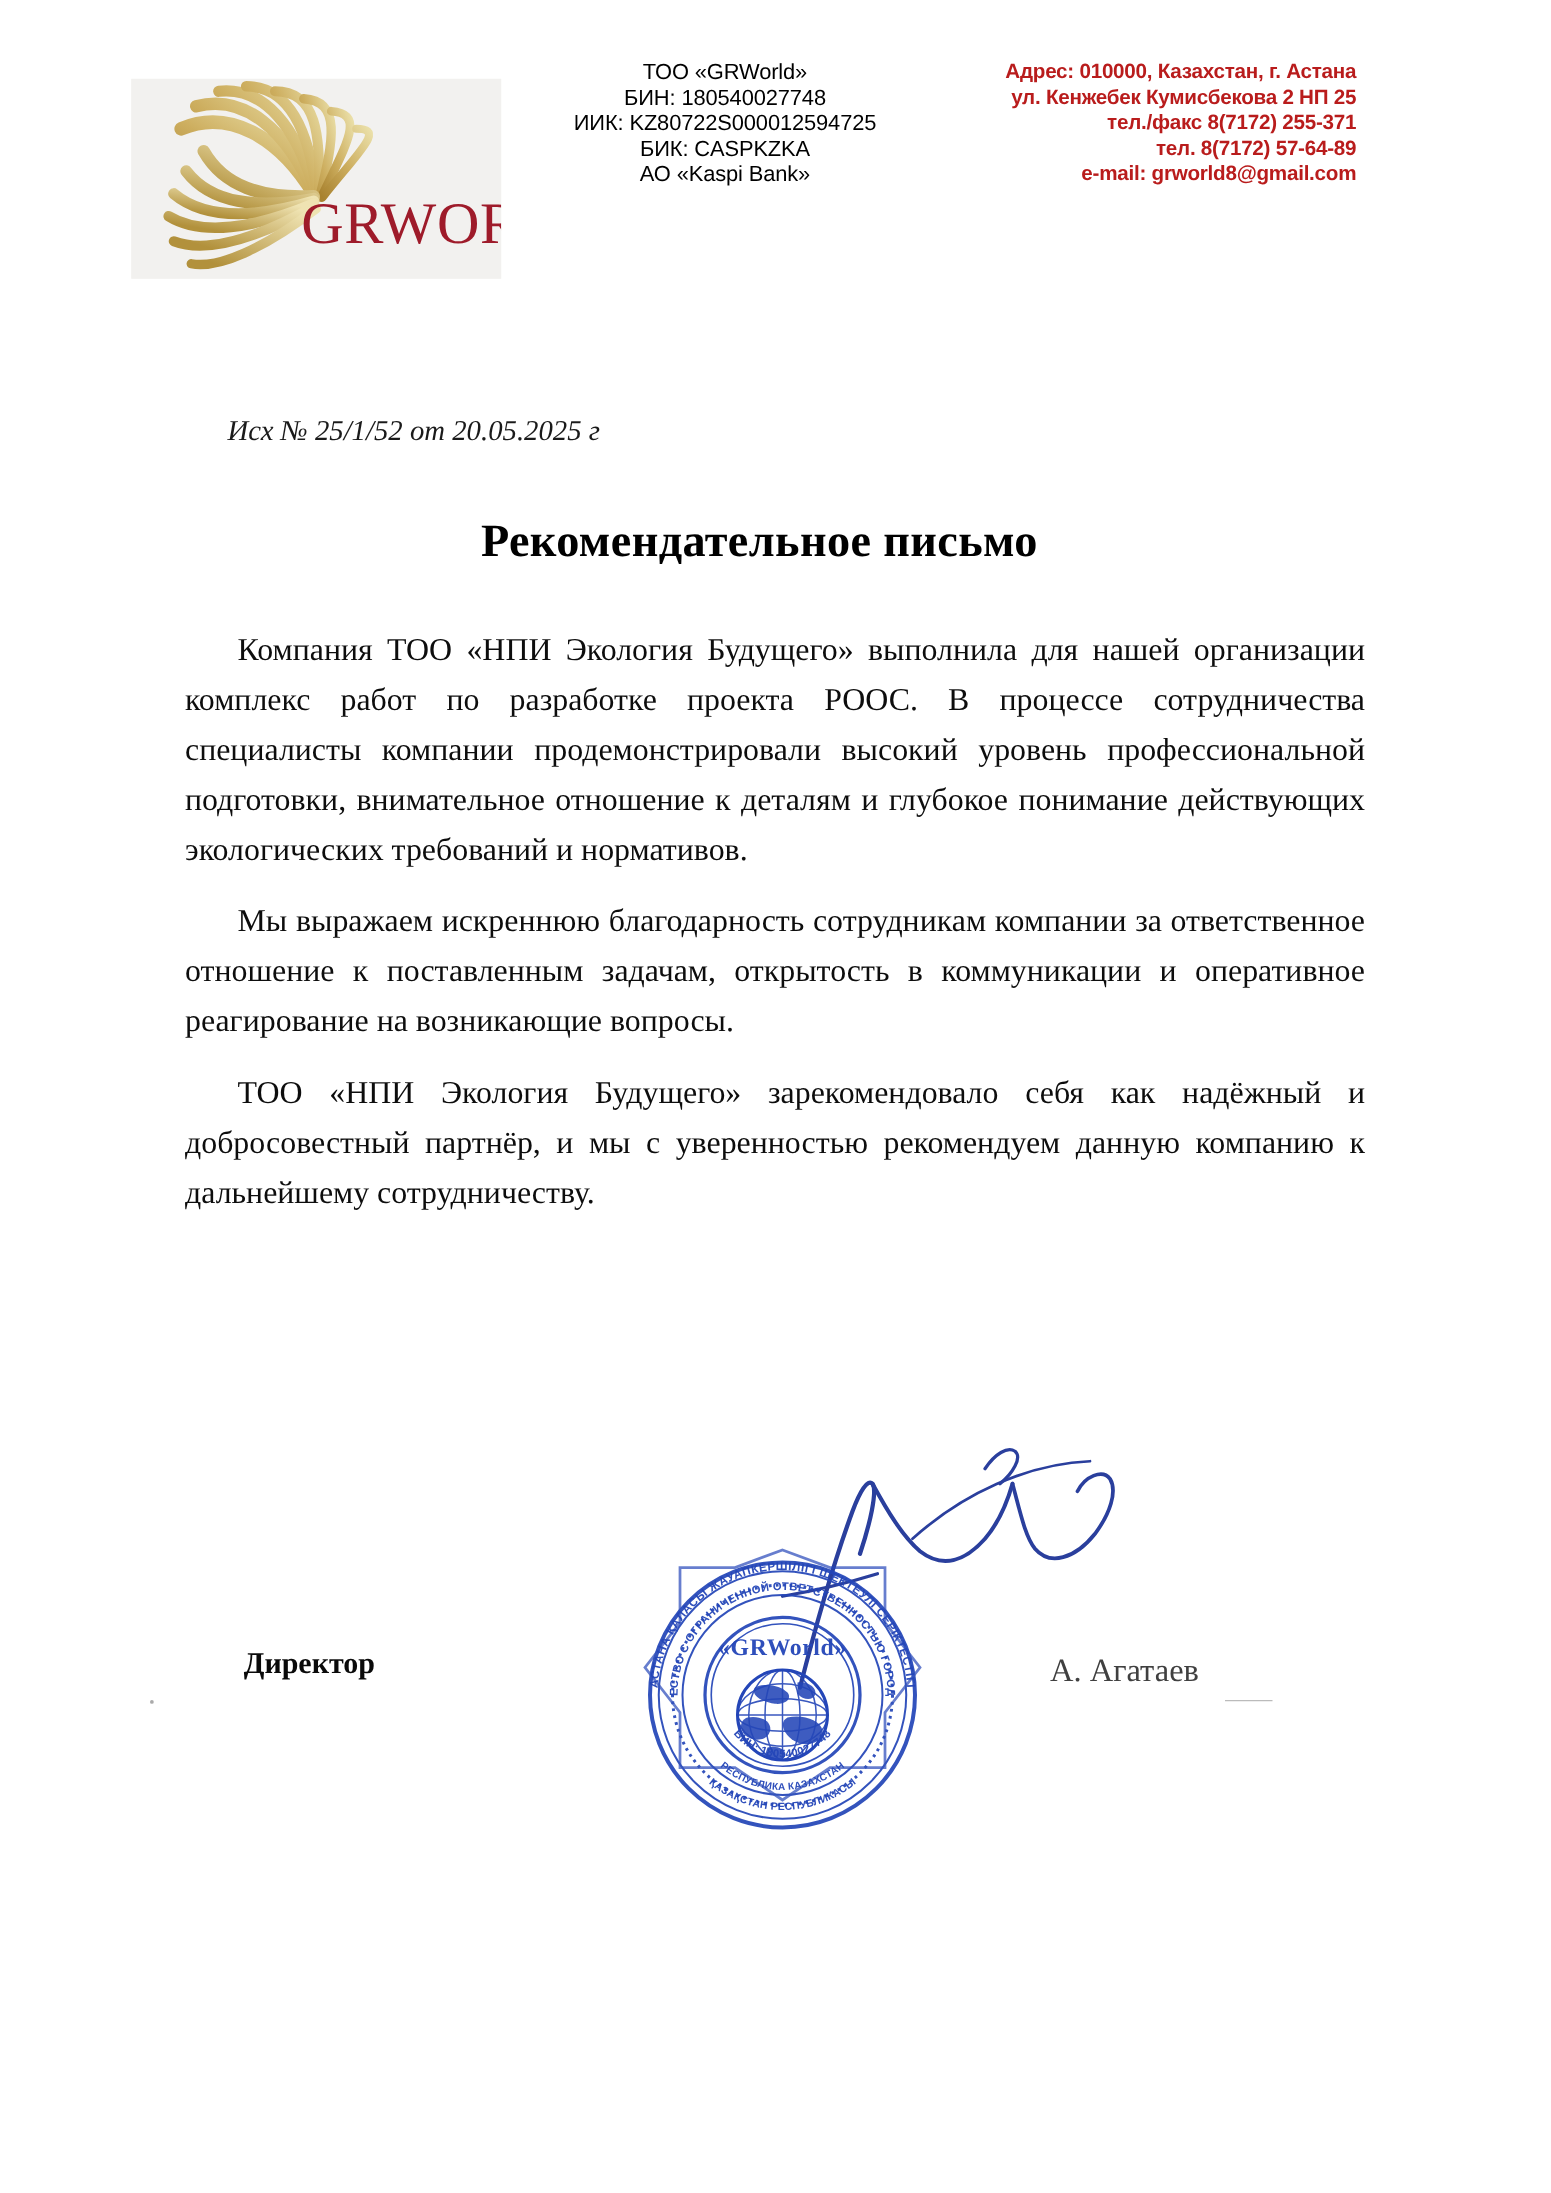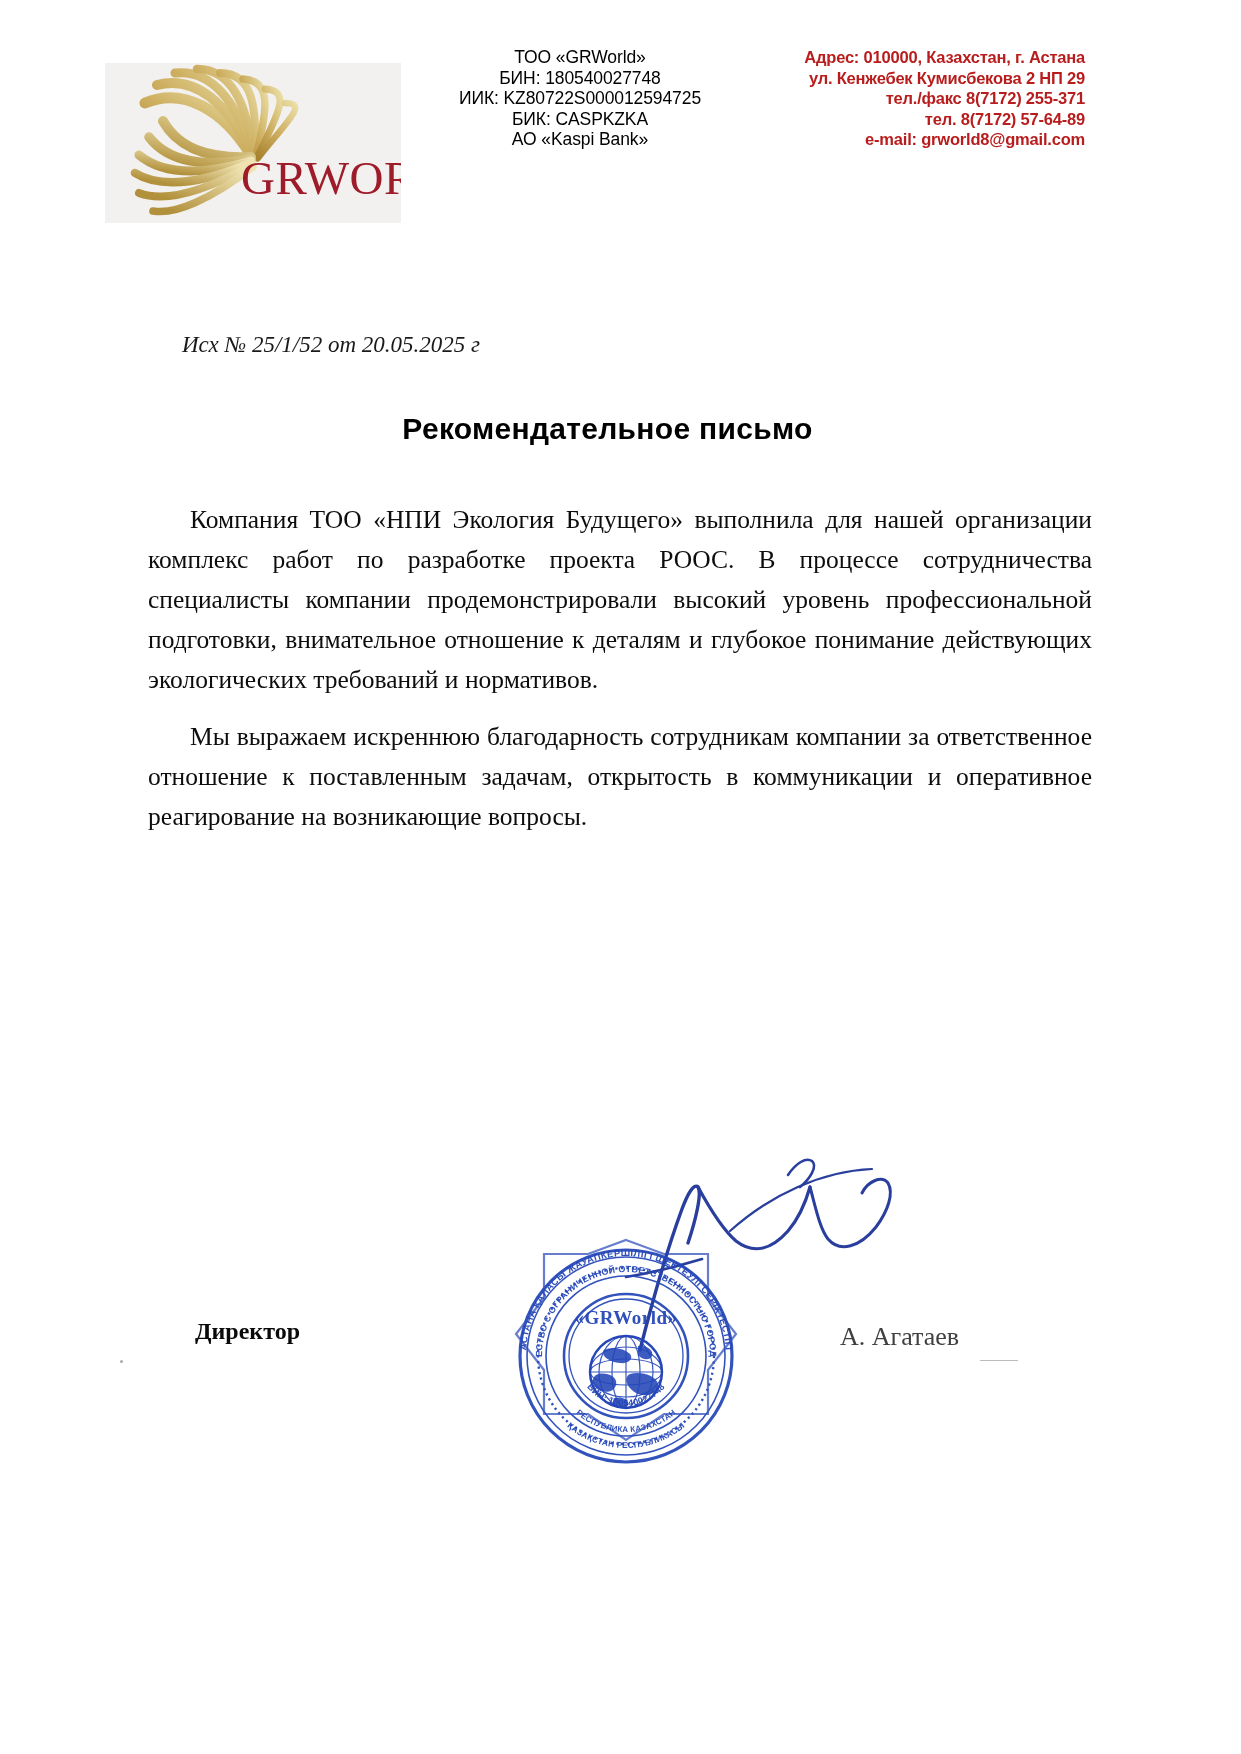--- a/index.html
+++ b/index.html
@@ -78,23 +78,23 @@
     color: #1a1a1a;
     white-space: nowrap;
   }
 
   .doc-title {
     position: absolute;
     left: 0;
     top: 412px;
     width: 1215px;
     text-align: center;
-    font-family: Liberation Sans, sans-serif;
+    font-family: Liberation Serif, serif;
     font-weight: bold;
-    font-size: 30px;
+    font-size: 37px;
     letter-spacing: 0.3px;
     color: #000;
   }
 
   .content {
     position: absolute;
     left: 148px;
     top: 500px;
     width: 944px;
   }
@@ -228,34 +228,35 @@
   <div class="header-center">
     <div>ТОО «GRWorld»</div>
     <div>БИН: 180540027748</div>
     <div>ИИК: KZ80722S000012594725</div>
     <div>БИК: CASPKZKA</div>
     <div>АО «Kaspi Bank»</div>
   </div>
 
   <div class="header-right">
     <div>Адрес: 010000, Казахстан, г. Астана</div>
-    <div>ул. Кенжебек Кумисбекова 2 НП 29</div>
+    <div>ул. Кенжебек Кумисбекова 2 НП 25</div>
     <div>тел./факс 8(7172) 255-371</div>
     <div>тел. 8(7172) 57-64-89</div>
     <div>e-mail: grworld8@gmail.com</div>
   </div>
 </div>
 
 <div class="ref-line">Исх № 25/1/52 от 20.05.2025 г</div>
 
 <div class="doc-title">Рекомендательное письмо</div>
 
 <div class="content">
   <p class="para">Компания ТОО «НПИ Экология Будущего» выполнила для нашей организации комплекс работ по разработке проекта РООС. В процессе сотрудничества специалисты компании продемонстрировали высокий уровень профессиональной подготовки, внимательное отношение к деталям и глубокое понимание действующих экологических требований и нормативов.</p>
   <p class="para">Мы выражаем искреннюю благодарность сотрудникам компании за ответственное отношение к поставленным задачам, открытость в коммуникации и оперативное реагирование на возникающие вопросы.</p>
+  <p class="para">ТОО «НПИ Экология Будущего» зарекомендовало себя как надёжный и добросовестный партнёр, и мы с уверенностью рекомендуем данную компанию к дальнейшему сотрудничеству.</p>
 </div>
 
 <svg class="signature-mark" viewBox="0 0 300 230">
   <g fill="none" stroke="#2a3f9d" stroke-linecap="round" stroke-linejoin="round">
     <path d="M30,215 C44,160 58,112 72,74 C78,58 84,48 88,52 C92,58 86,84 78,108" stroke-width="3.4"></path>
     <path d="M88,52 C100,74 112,94 126,106 C144,120 162,114 178,96 C190,82 196,66 200,52" stroke-width="3.2"></path>
     <path d="M16,142 C40,138 66,132 92,124" stroke-width="2.6"></path>
     <path d="M200,52 C206,74 210,94 218,104 C230,118 250,112 266,92 C278,76 284,58 278,48 C272,40 258,46 252,58" stroke-width="3"></path>
     <path d="M178,40 C186,28 196,22 202,26 C208,31 200,44 190,52" stroke-width="2.6"></path>
     <path d="M120,96 C160,60 212,36 262,34" stroke-width="2.2"></path>

